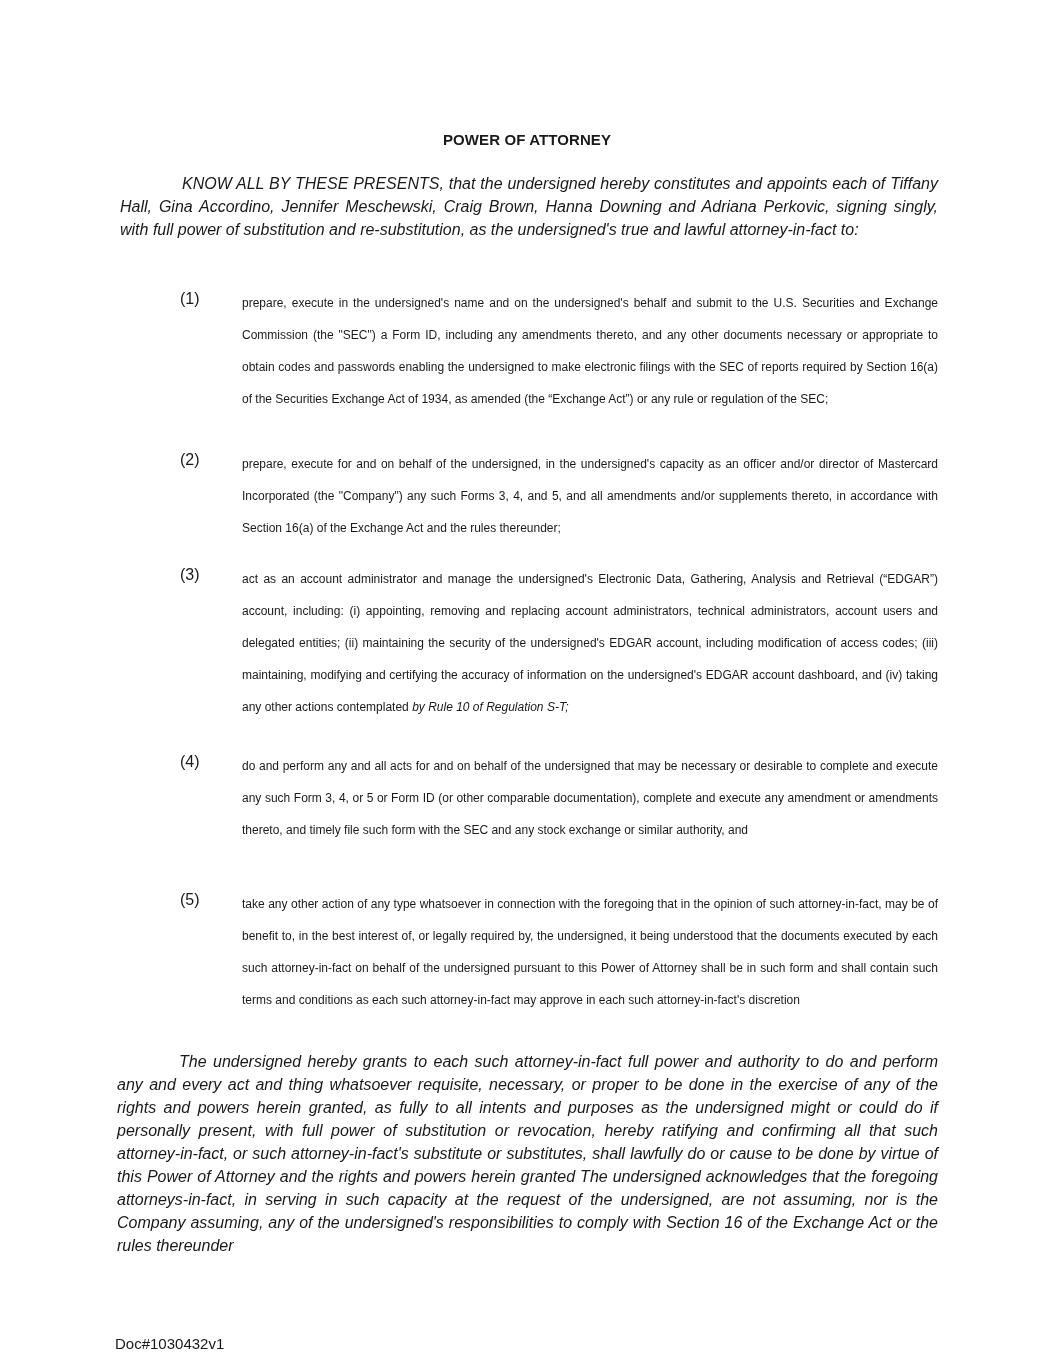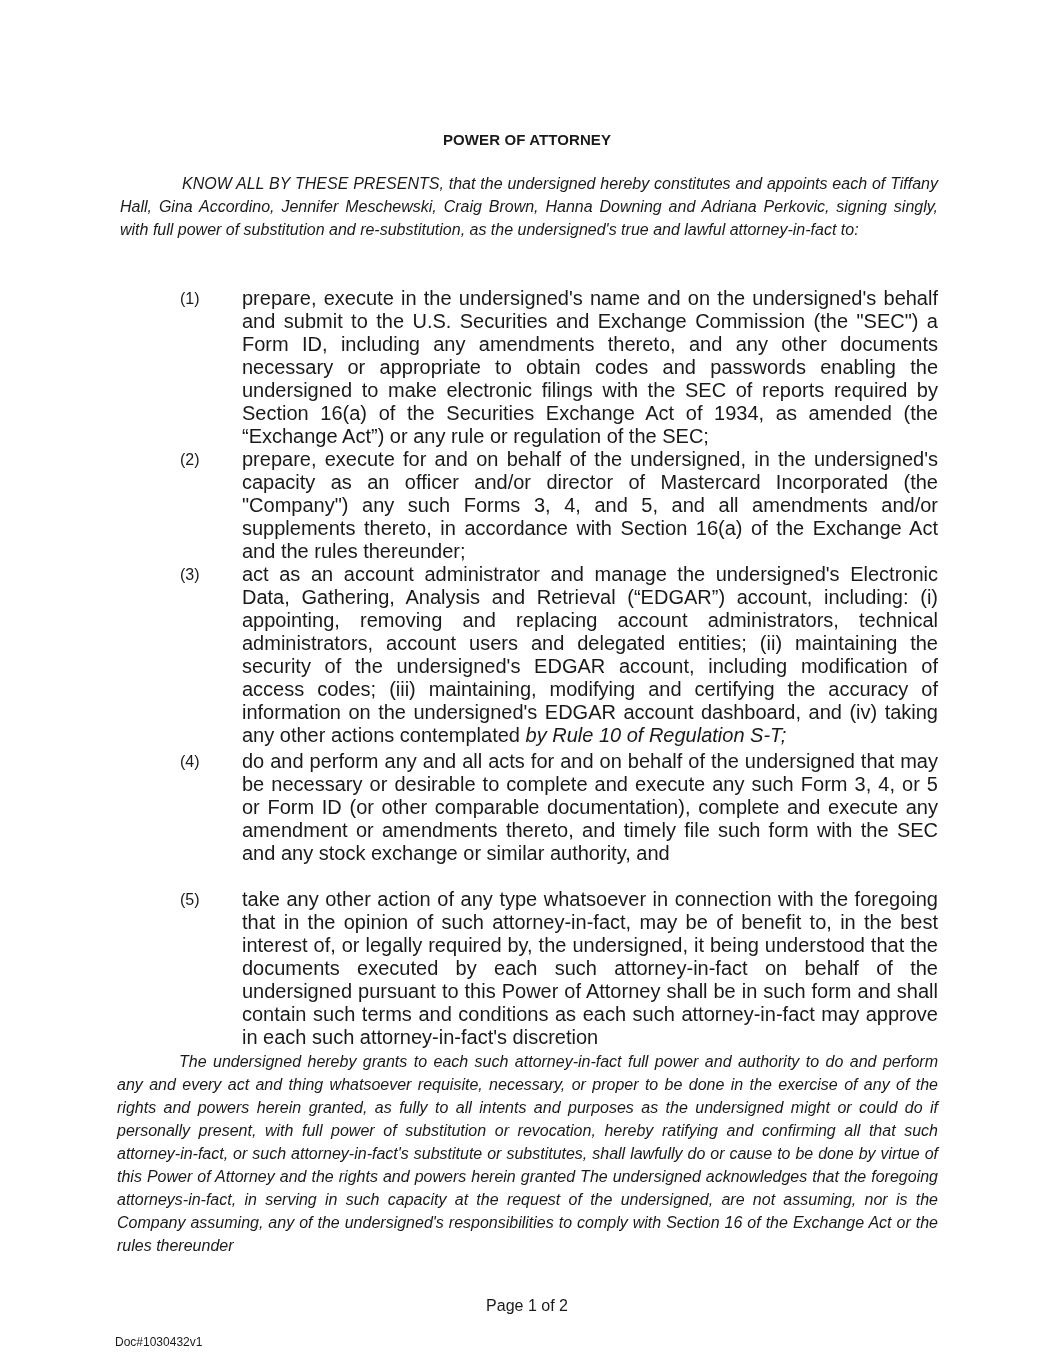--- a/index.html
+++ b/index.html
@@ -7,30 +7,30 @@
          font-family: "Liberation Sans", sans-serif; color: #1a1a1a; }
   .page { position: absolute; left: 0; top: 0; width: 1054px; height: 1365px; }
   .title { position: absolute; top: 131px; left: 0; width: 1054px; text-align: center;
            font-size: 15px; font-weight: bold; letter-spacing: 0.1px; }
   .para { position: absolute; font-size: 16px; line-height: 23px; text-align: justify;
           text-align-last: left; font-style: italic; }
   .intro { top: 172px; left: 120px; width: 818px; text-indent: 62px; }
   .closing { top: 1050px; left: 117px; width: 821px; text-indent: 62px; }
   .item { position: absolute; left: 180px; width: 758px; }
   .item .num { position: absolute; left: 0; top: 0; font-size: 16px; line-height: 23px; }
-  .item .body { position: absolute; left: 62px; width: 696px; font-size: 20px; line-height: 23px;
+  .item .body { position: absolute; left: 62px; width: 696px; font-size: 12px; line-height: 32px;
                 text-align: justify; text-align-last: left; }
   .item1 { top: 287px; }
   .item2 { top: 448px; }
   .item3 { top: 563px; }
   .item4 { top: 750px; }
   .item5 { top: 888px; }
   .ital { font-style: italic; }
   .footer-page { position: absolute; top: 1297px; left: 0; width: 1054px; text-align: center; font-size: 16px; }
-  .footer-doc { position: absolute; top: 1335px; left: 115px; font-size: 12px; }
+  .footer-doc { position: absolute; top: 1335px; left: 115px; font-size: 15px; }
 </style>
 </head>
 <body>
 
 <div class="page">
   <div class="title">POWER OF ATTORNEY</div>
 
   <div class="para intro">KNOW ALL BY THESE PRESENTS, that the undersigned hereby constitutes and appoints each of Tiffany Hall, Gina Accordino, Jennifer Meschewski, Craig Brown, Hanna Downing and Adriana Perkovic, signing singly, with full power of substitution and re-substitution, as the undersigned's true and lawful attorney-in-fact to:</div>
 
   <div class="item item1">
@@ -53,15 +53,14 @@
     <div class="body">do and perform any and all acts for and on behalf of the undersigned that may be necessary or desirable to complete and execute any such Form 3, 4, or 5 or Form ID (or other comparable documentation), complete and execute any amendment or amendments thereto, and timely file such form with the SEC and any stock exchange or similar authority, and</div>
   </div>
 
   <div class="item item5">
     <span class="num">(5)</span>
     <div class="body">take any other action of any type whatsoever in connection with the foregoing that in the opinion of such attorney-in-fact, may be of benefit to, in the best interest of, or legally required by, the undersigned, it being understood that the documents executed by each such attorney-in-fact on behalf of the undersigned pursuant to this Power of Attorney shall be in such form and shall contain such terms and conditions as each such attorney-in-fact may approve in each such attorney-in-fact's discretion</div>
   </div>
 
   <div class="para closing">The undersigned hereby grants to each such attorney-in-fact full power and authority to do and perform any and every act and thing whatsoever requisite, necessary, or proper to be done in the exercise of any of the rights and powers herein granted, as fully to all intents and purposes as the undersigned might or could do if personally present, with full power of substitution or revocation, hereby ratifying and confirming all that such attorney-in-fact, or such attorney-in-fact's substitute or substitutes, shall lawfully do or cause to be done by virtue of this Power of Attorney and the rights and powers herein granted   The undersigned acknowledges that the foregoing attorneys-in-fact, in serving in such capacity at the request of the undersigned, are not assuming, nor is the Company assuming, any of the undersigned's responsibilities to comply with Section 16 of the Exchange Act or the rules thereunder</div>
 
-  <div class="footer-page">Page 1 of 2</div>
   <div class="footer-doc">Doc#1030432v1</div>
 </div>
 
 </body></html>

